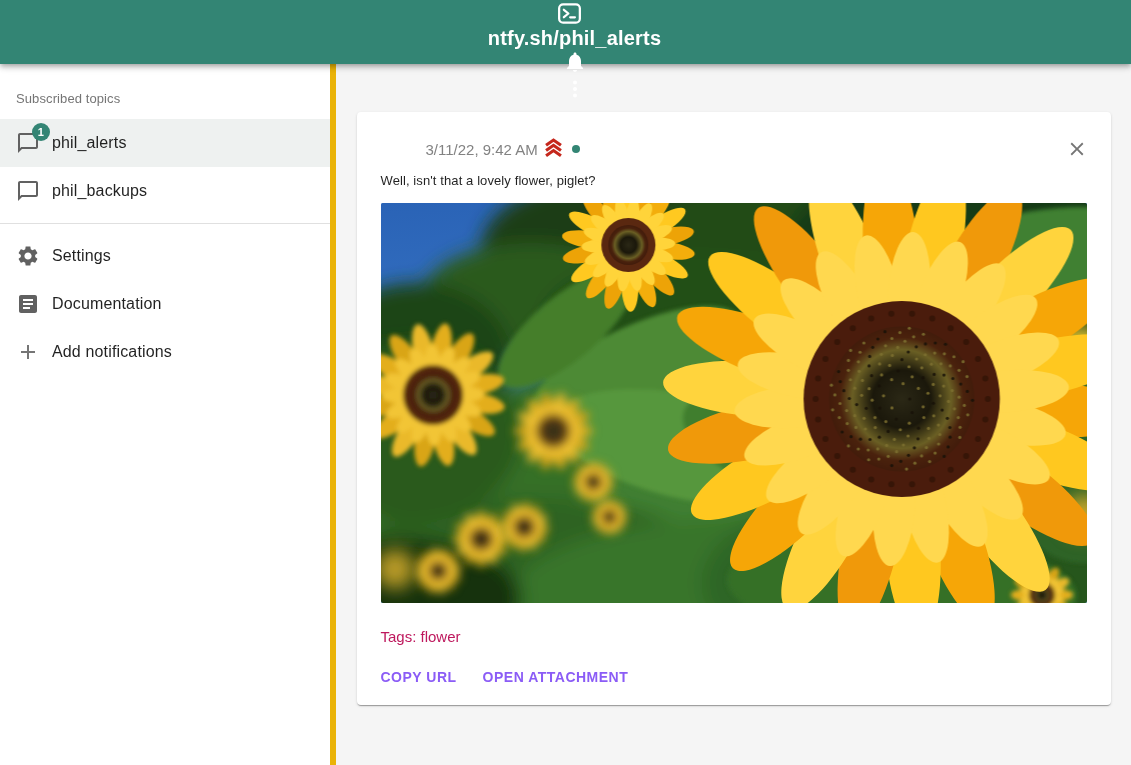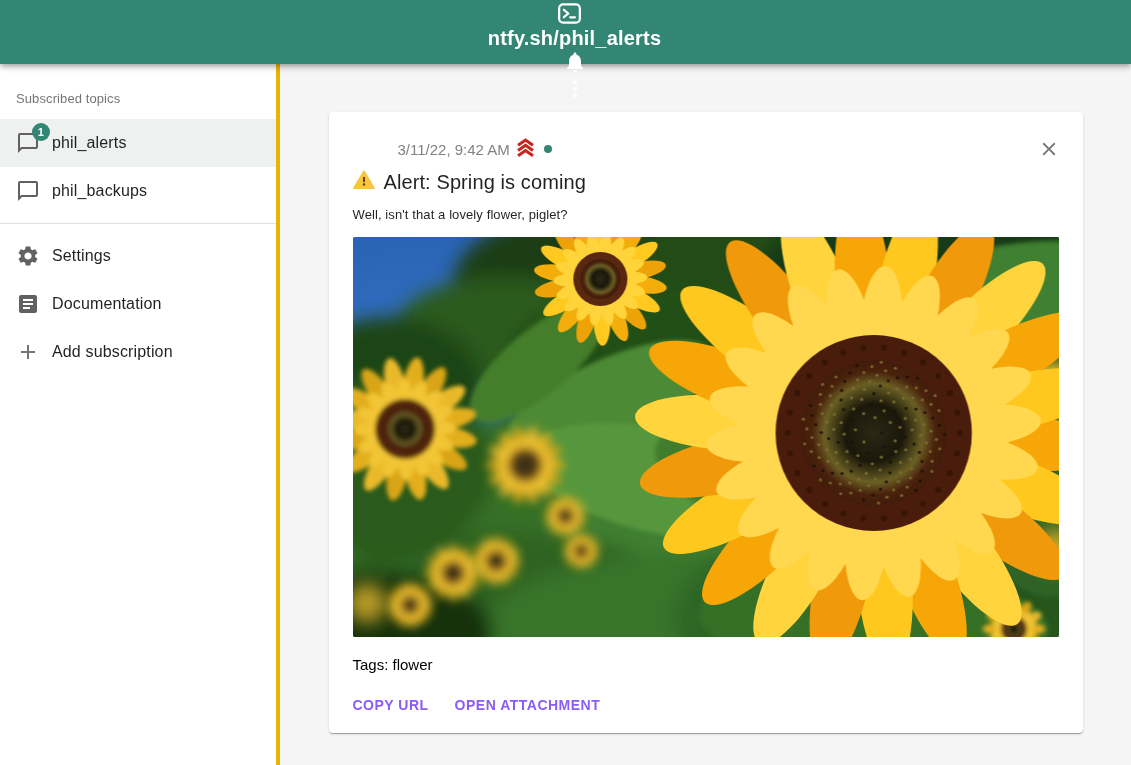--- a/index.html
+++ b/index.html
@@ -11,21 +11,21 @@
     padding:0 10px 0 28px; position:relative; z-index:20;
     box-shadow:0 2px 4px -1px rgba(0,0,0,.2), 0 4px 5px 0 rgba(0,0,0,.14), 0 1px 10px 0 rgba(0,0,0,.12);flex-direction:column; }
   .appbar .logo { width:27px; height:27px; margin-right:11px; flex:none; }
   .appbar-title { font-size:20px; font-weight:700; letter-spacing:.2px; }
   .appbar-spacer { flex:1; }
   .icon-btn { width:48px; height:48px; border:none; background:transparent; display:flex;
     align-items:center; justify-content:center; cursor:pointer; border-radius:50%; color:#fff; }
 
   
   .layout { display:flex; height:701px; }
-  .sidebar { width:280px; flex:none; background:#fff; border-right:4px solid #eab308; }
+  .sidebar { width:336px; flex:none; background:#fff; border-right:6px solid #eab308; }
   .subheader { padding:27px 16px 13px; font-size:13px; color:#757575; letter-spacing:.1px; }
   .nav-item { height:48px; display:flex; align-items:center; padding:0 16px; font-size:16px;
     color:rgba(0,0,0,.87); cursor:pointer; letter-spacing:.15px; }
   .nav-item.selected { background:#eef1f0; }
   .nav-icon { width:24px; height:24px; margin-right:12px; position:relative; flex:none; }
   .nav-icon svg { display:block; }
   .badge { position:absolute; top:-8px; right:-10px; min-width:18px; height:18px; padding:0 4px;
     border-radius:10px; background:#338574; color:#fff; font-size:11px; font-weight:700;
     display:flex; align-items:center; justify-content:center; }
   .mute { margin-left:auto; margin-right:12px; width:24px; height:24px; }
@@ -40,21 +40,21 @@
   .close-btn { position:absolute; top:17px; right:13px; width:42px; height:42px; border:none;
     background:transparent; cursor:pointer; display:flex; align-items:center; justify-content:center;
     border-radius:50%; }
   .date-row { display:flex; align-items:center; gap:5px; font-size:15px; color:#828282;margin-left:45px; }
   .unread-dot { width:8px; height:8px; border-radius:50%; background:#338574; margin-left:3px; }
   .title-row { display:flex; align-items:center; gap:9px; margin-top:8px; }
   .title-text { font-size:20px; color:rgba(0,0,0,.87); letter-spacing:.1px; }
   .body-text { font-size:13px; color:rgba(0,0,0,.87); margin-top:12px; letter-spacing:.1px; }
   .photo-wrap { margin-top:15px; width:706px; height:400px; border-radius:2px; overflow:hidden;
     cursor:pointer; background:#3b79c9; }
-  .tags { margin-top:19px; font-size:15px; color:#000000; }
+  .tags { margin-top:25px; font-size:15px; color:#be185d; }
   .actions { margin-top:14px; display:flex; gap:10px; margin-left:-8px; }
   .text-btn { border:none; background:transparent; color:#8b5cf6; font-family:inherit;
     font-size:14px; font-weight:700; letter-spacing:.5px; text-transform:uppercase;
     padding:10px 8px; cursor:pointer; border-radius:4px; }
 </style>
 </head>
 <body>
 
 <header class="appbar">
   <span class="logo">
@@ -129,21 +129,21 @@
       </span>
       <span>Documentation</span>
     </div>
 
     <div class="nav-item">
       <span class="nav-icon">
         <svg viewBox="0 0 24 24" width="24" height="24" fill="#757575">
           <path d="M19 13h-6v6h-2v-6H5v-2h6V5h2v6h6v2z"></path>
         </svg>
       </span>
-      <span>Add subscription</span>
+      <span>Add notifications</span>
     </div>
   </nav>
 
   <main class="main">
     <section class="card">
       <button class="close-btn">
         <span>
           <svg viewBox="0 0 24 24" width="22" height="22" fill="#757575">
             <path d="M19 6.41 17.59 5 12 10.59 6.41 5 5 6.41 10.59 12 5 17.59 6.41 19 12 13.41 17.59 19 19 17.59 13.41 12z"></path>
           </svg>
@@ -155,30 +155,20 @@
         <span>
           <svg viewBox="0 0 24 24" width="21" height="21" fill="none" stroke="#c5271c" stroke-width="3.6">
             <polyline points="3.5,9.5 12,3.5 20.5,9.5"></polyline>
             <polyline points="3.5,15.5 12,9.5 20.5,15.5"></polyline>
             <polyline points="3.5,21.5 12,15.5 20.5,21.5"></polyline>
           </svg>
         </span>
         <span class="unread-dot"></span>
       </div>
 
-      <div class="title-row">
-        <span>
-          <svg viewBox="0 0 24 24" width="22" height="22">
-            <path d="M12 3 L22.3 20.6 H1.7 Z" fill="#f9c440" stroke="#f9c440" stroke-width="2.6" stroke-linejoin="round"></path>
-            <rect x="10.9" y="8.4" width="2.2" height="6" rx="1.1" fill="#5f4603"></rect>
-            <circle cx="12" cy="17" r="1.35" fill="#5f4603"></circle>
-          </svg>
-        </span>
-        <span class="title-text">Alert: Spring is coming</span>
-      </div>
 
       <div class="body-text">Well, isn't that a lovely flower, piglet?</div>
 
       <div class="photo-wrap">
         <svg id="photo-svg" viewBox="0 0 705 400" width="706" height="400" preserveAspectRatio="none">
             <defs>
               <filter id="b2" x="-60%" y="-60%" width="220%" height="220%">
                 <feGaussianBlur stdDeviation="2"></feGaussianBlur>
               </filter>
               <filter id="b5" x="-60%" y="-60%" width="220%" height="220%">

